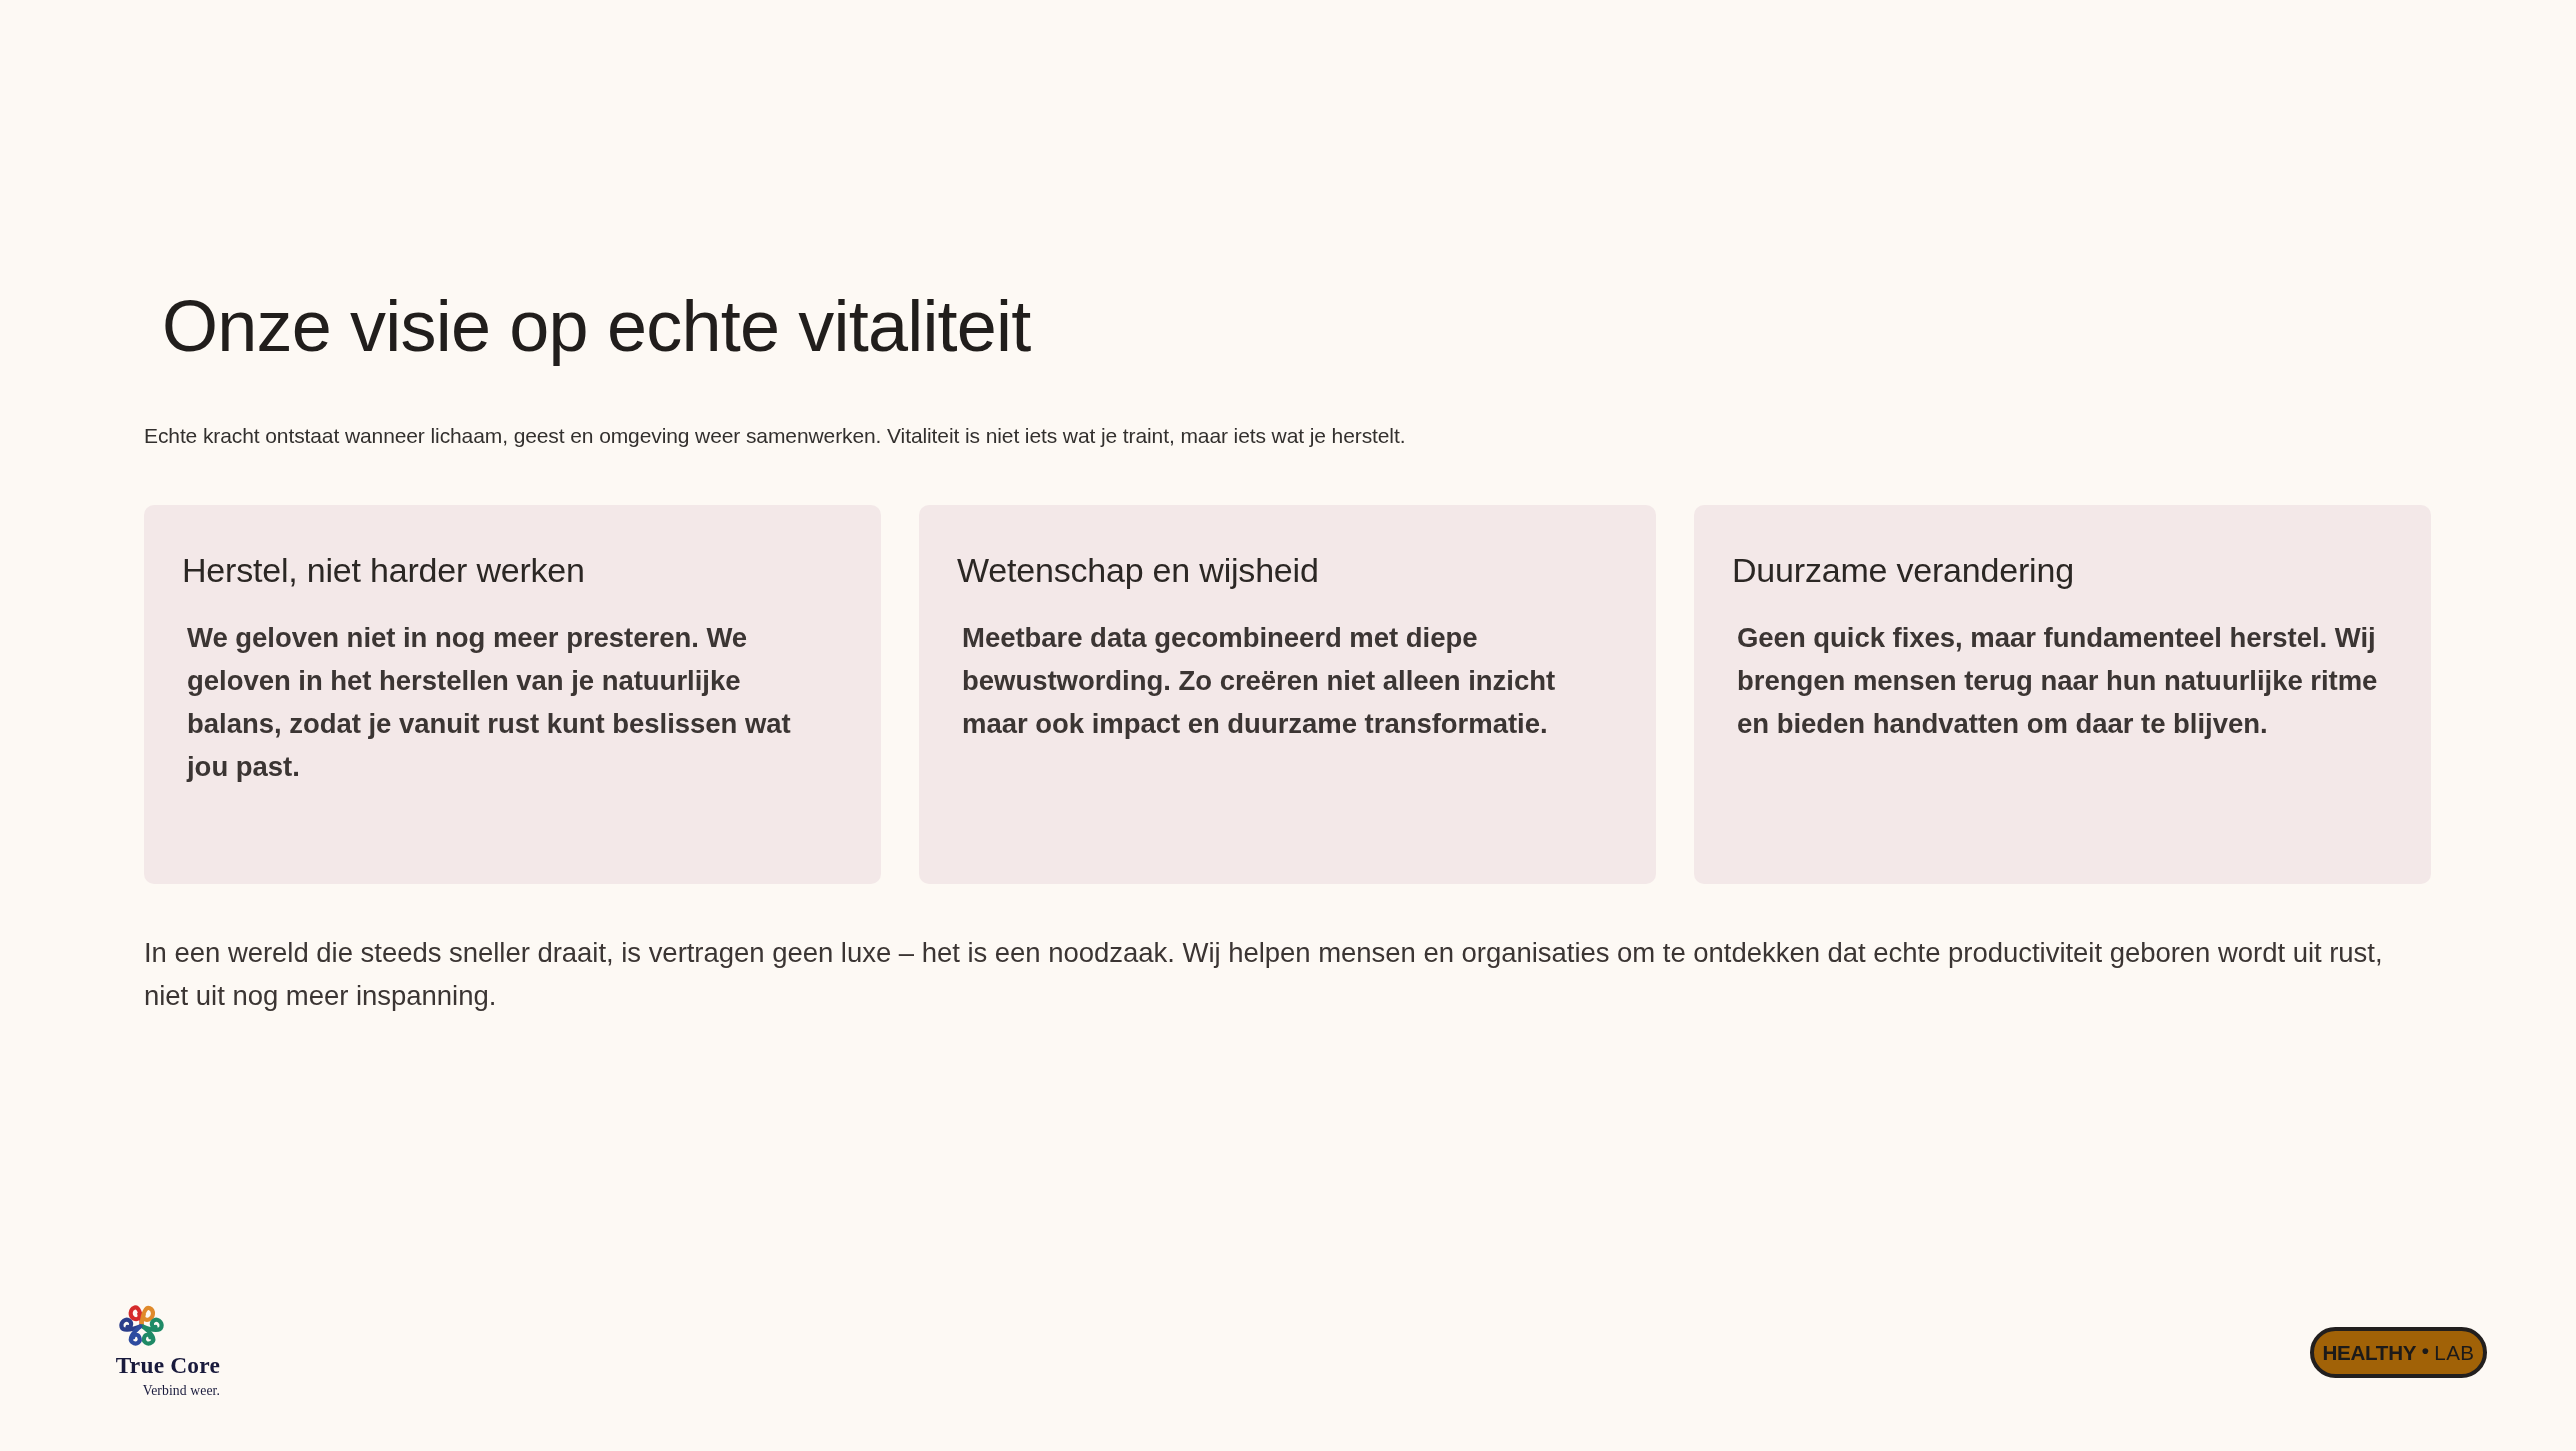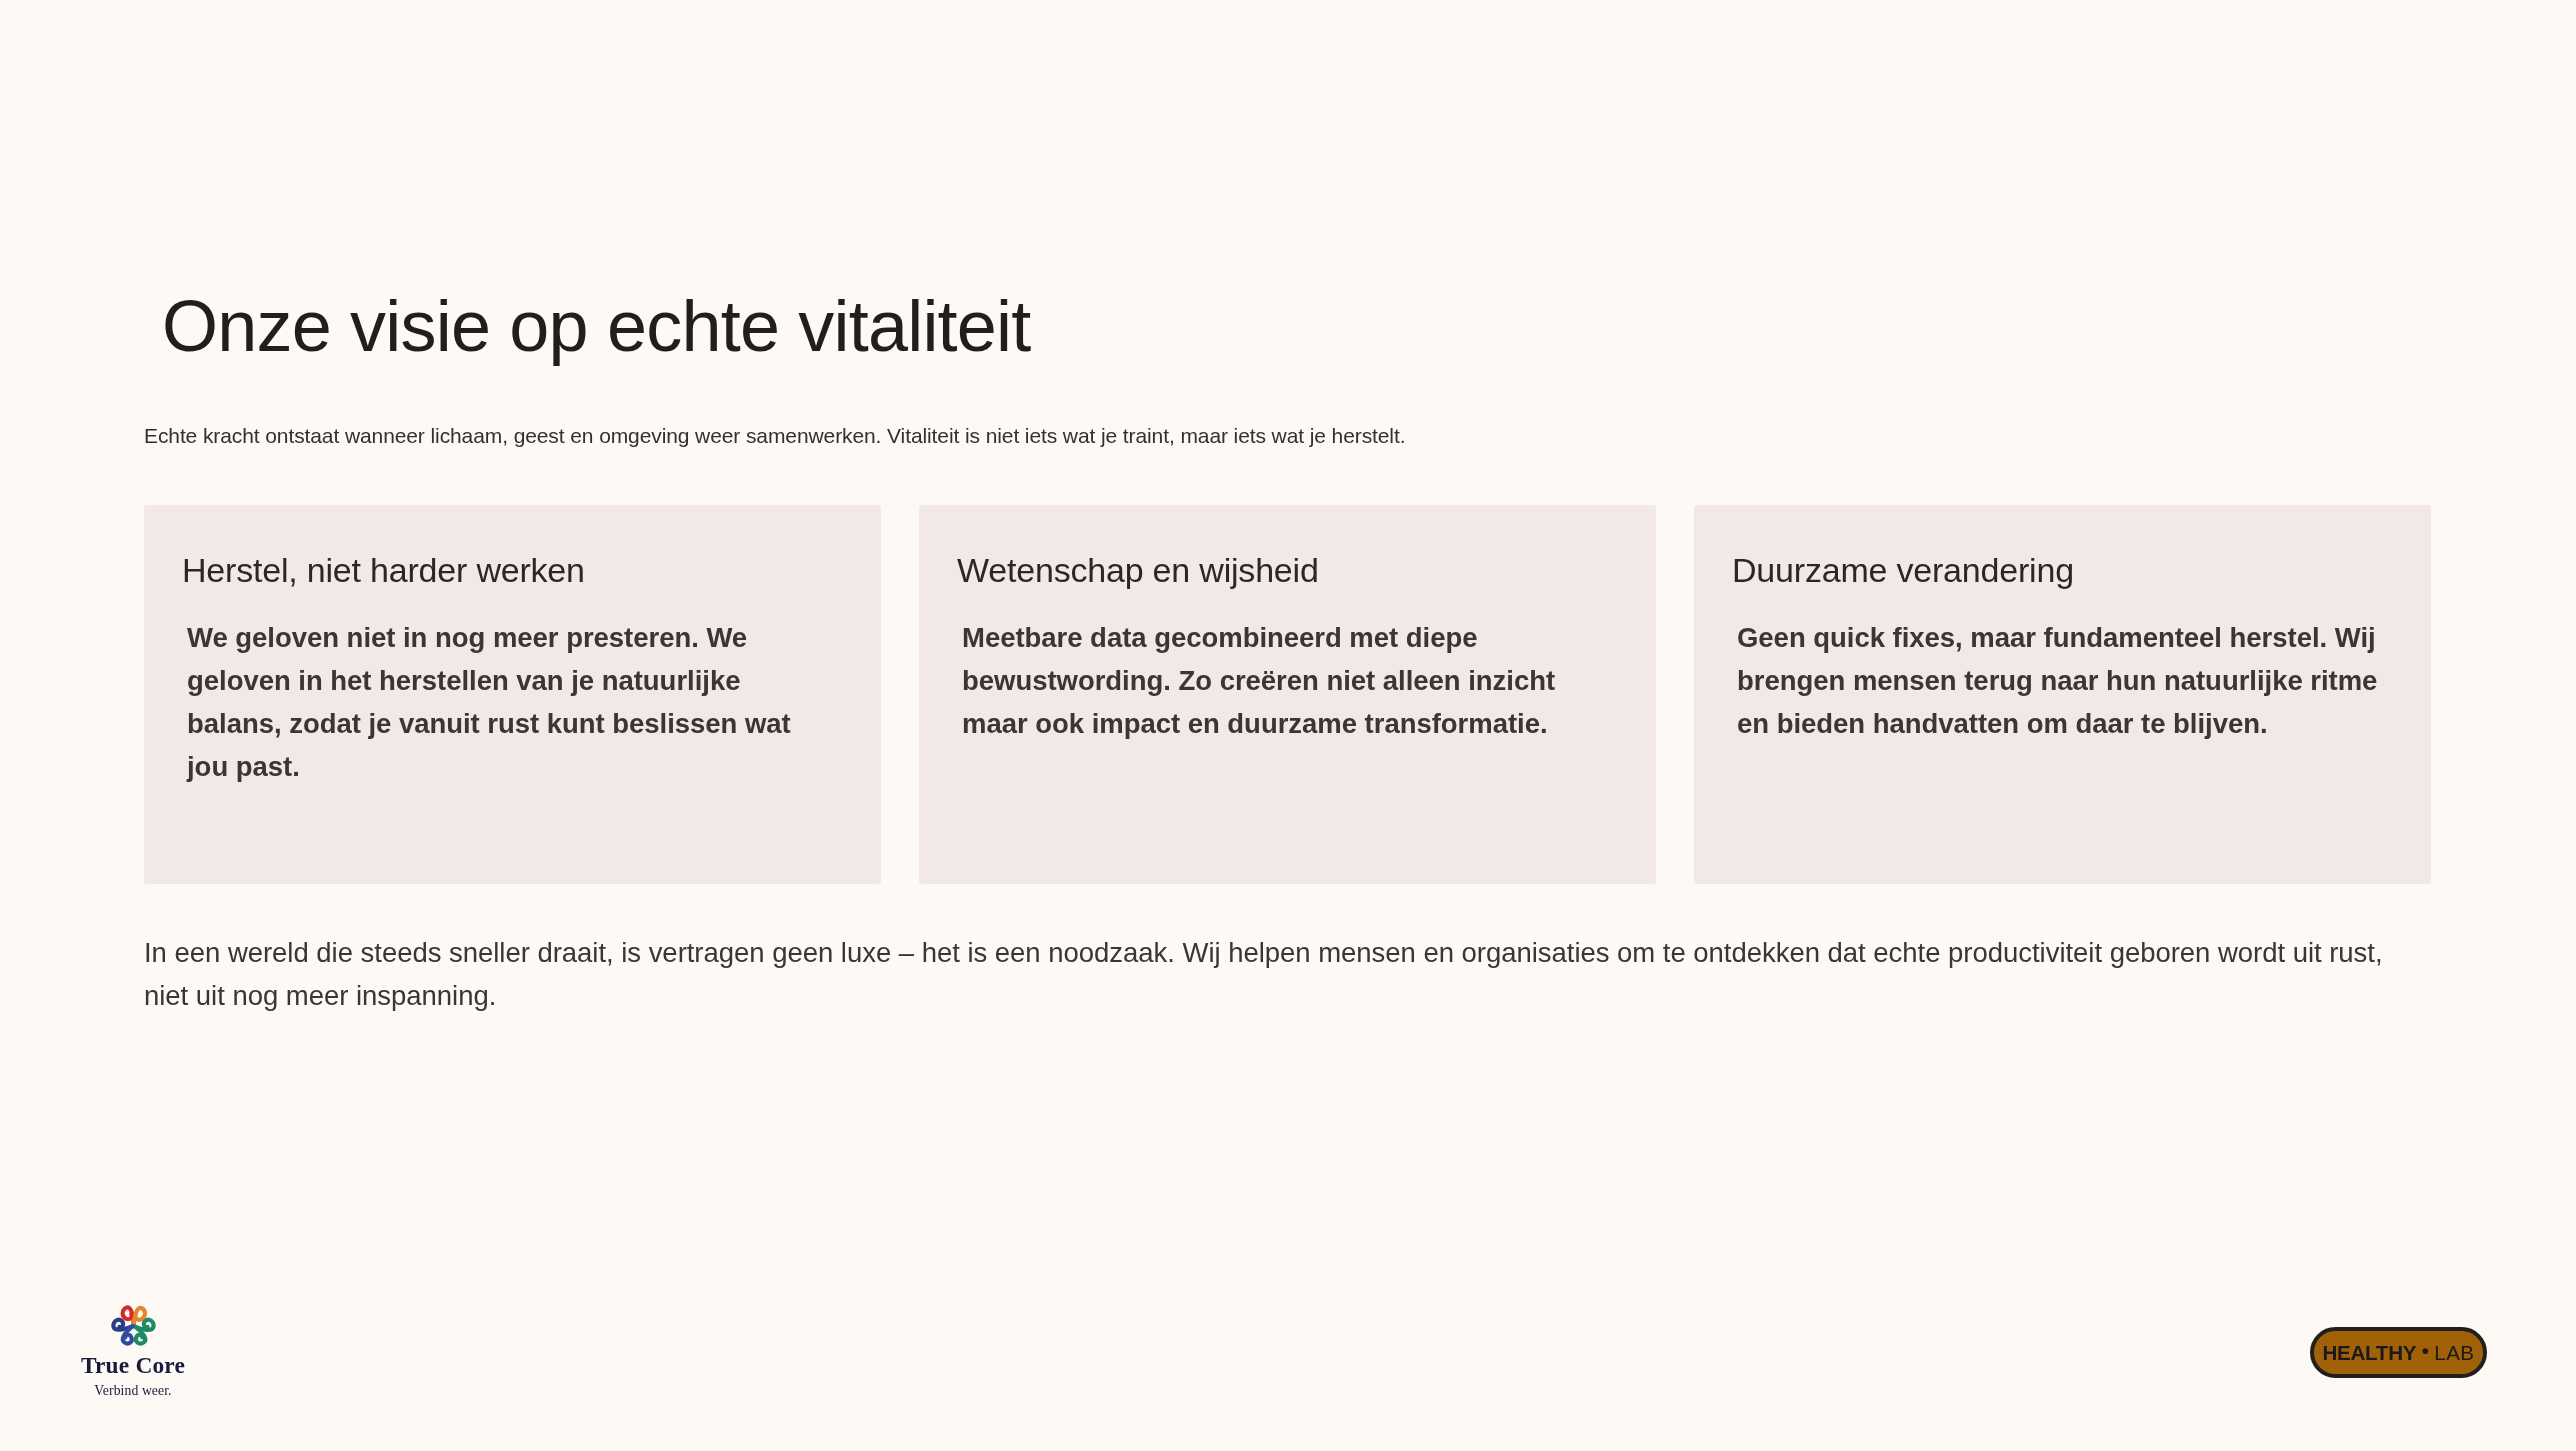--- a/index.html
+++ b/index.html
@@ -54,21 +54,21 @@
   
   .cards {
     display: flex;
     gap: 38px;
     margin-top: 54px;
   }
 
   .card {
     flex: 1 1 0;
     background: #F3E8E8;
-    border-radius: 3px;
+    border-radius: 10px;
     padding: 45px 38px 41px 38px;
     box-sizing: border-box;
     min-height: 379px;
   }
 
   .card-title {
     margin: 0;
     font-size: 34px;
     line-height: 1.2;
     font-weight: 400;
@@ -94,24 +94,24 @@
     line-height: 1.56;
     font-weight: 400;
     color: #3B3533;
     letter-spacing: -0.03px;
     max-width: 2287px;
   }
 
   
   .footer-left {
     position: absolute;
-    left: 54px;
+    left: 62px;
     top: 1297px;
     width: 158px;
-    text-align: center;
+    text-align: right;
   }
 
   .logo-mark {
     width: 59px;
     height: 54px;
     margin: 0 auto;
     display: block;
   }
 
   .logo-word {

